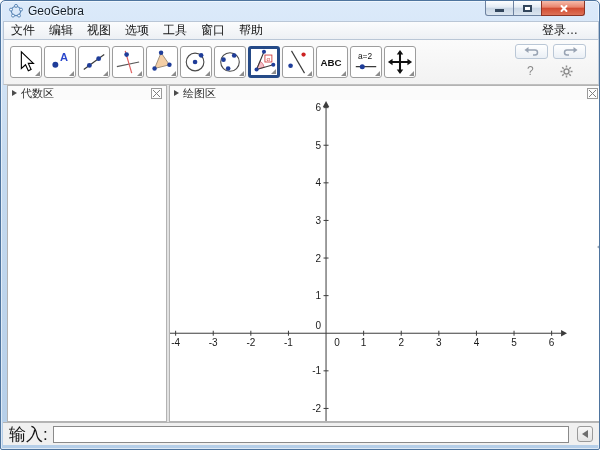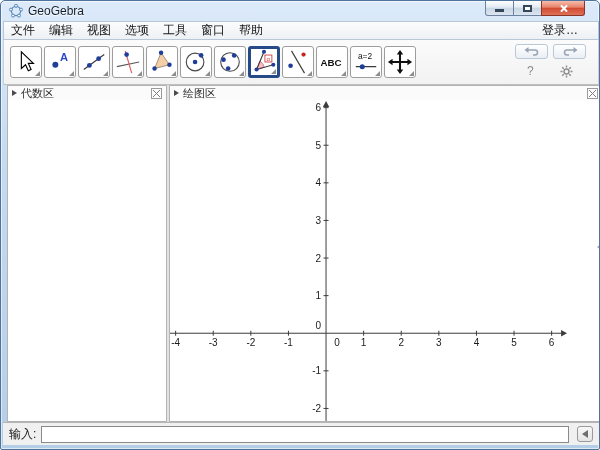--- a/index.html
+++ b/index.html
@@ -49,21 +49,21 @@
   .panel-header{height:14px;display:flex;align-items:center;padding:0 4px;font-size:11px;color:#2b2b2b;background:#fbfbfb;}
   .tri-right{width:0;height:0;border-top:3.5px solid transparent;border-bottom:3.5px solid transparent;border-left:5px solid #4a4a4a;margin-right:4px;flex:none;}
   .panel-close{margin-left:auto;flex:none;display:flex;}
   .graphics-body{position:absolute;top:14px;left:0;right:0;bottom:0;overflow:hidden;}
   .graphics-body svg{position:absolute;left:0;top:0;}
   .collapse-handle{position:absolute;right:1px;top:158px;width:0;height:0;
     border-top:4px solid transparent;border-bottom:4px solid transparent;border-right:5px solid #97a5b5;}
   
   .inputbar{position:absolute;top:421px;left:2px;width:596px;height:23px;box-sizing:border-box;background:#f0f0f0;
     border-top:1px solid #b5b5b5;display:flex;align-items:center;padding:0 6px;}
-  .input-label{font-size:12px;color:#141414;margin-right:5px;flex:none;}
+  .input-label{font-size:17px;color:#141414;margin-right:5px;flex:none;}
   .input-field{flex:1;height:15px;border:1px solid #8a8a8a;background:#fff;font-size:12px;padding:0 3px;outline:none;}
   .input-help-btn{width:16px;height:16px;box-sizing:border-box;margin-left:8px;border:1px solid #9a9a9a;border-radius:3px;
     background:linear-gradient(#f7f7f7,#e4e4e4);display:flex;align-items:center;justify-content:center;flex:none;}
   .g-left-tri{width:0;height:0;border-top:4px solid transparent;border-bottom:4px solid transparent;border-right:6px solid #6d6d6d;}
 </style>
 </head>
 <body>
 
 <div class="window">
 

